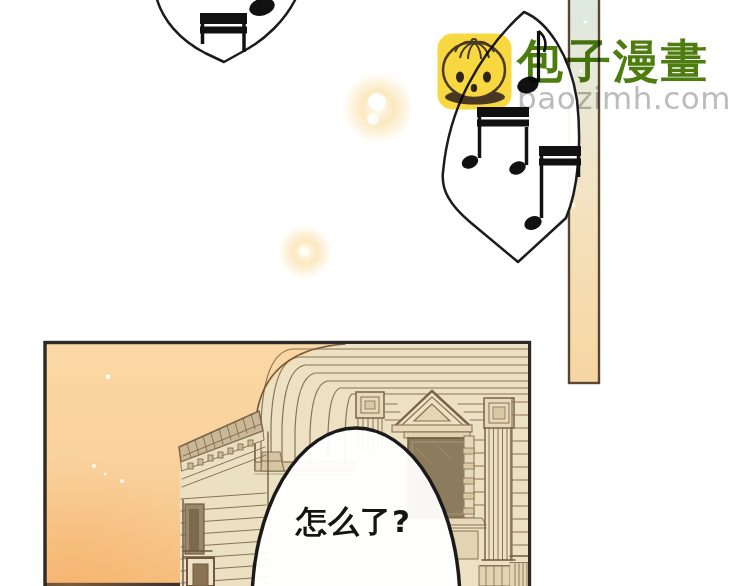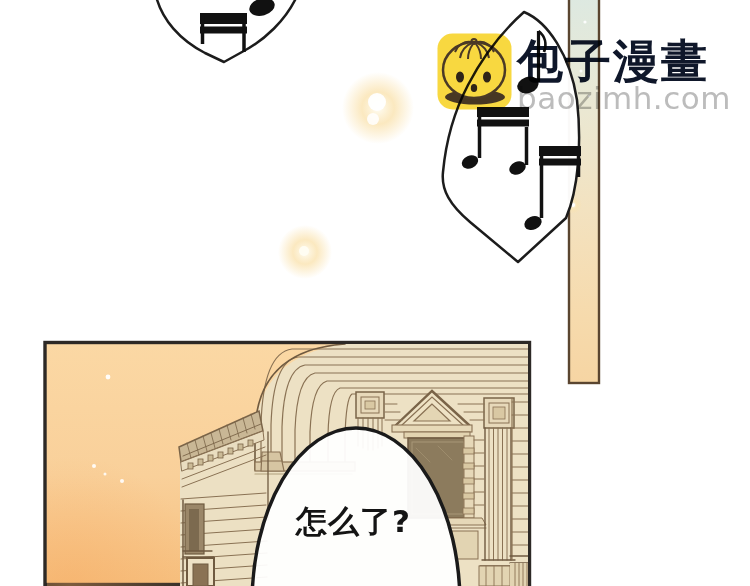--- a/index.html
+++ b/index.html
@@ -2,21 +2,21 @@
 <html><head>
 <meta charset="utf-8">
 <style>
   html,body{margin:0;padding:0;background:#ffffff;}
   #stage{position:relative;width:750px;height:586px;overflow:hidden;background:#ffffff;
          font-family:"DejaVu Sans","Liberation Sans",sans-serif;}
   #art{position:absolute;left:0;top:0;}
   .speech-text{position:absolute;left:296px;top:499px;z-index:10;
     font-size:31px;font-weight:700;color:#141414;line-height:45px;letter-spacing:1px;white-space:nowrap;}
   .wm{position:absolute;z-index:20;mix-blend-mode:multiply;pointer-events:none;}
-  .wm-brand{left:517px;top:31px;font-size:46px;font-weight:700;letter-spacing:2px;color:#0f172a;white-space:nowrap;}
+  .wm-brand{left:517px;top:31px;font-size:46px;font-weight:700;letter-spacing:2px;color:#4d7c0f;white-space:nowrap;}
   .wm-site{left:517px;top:80px;font-size:31px;font-weight:400;letter-spacing:.5px;color:#bcbcbc;white-space:nowrap;}
 </style>
 </head>
 <body>
 
 <div id="stage">
 
 <svg id="art" width="750" height="586" viewBox="0 0 750 586">
   <defs>
     <linearGradient id="stripGrad" x1="0" y1="0" x2="0" y2="1">

